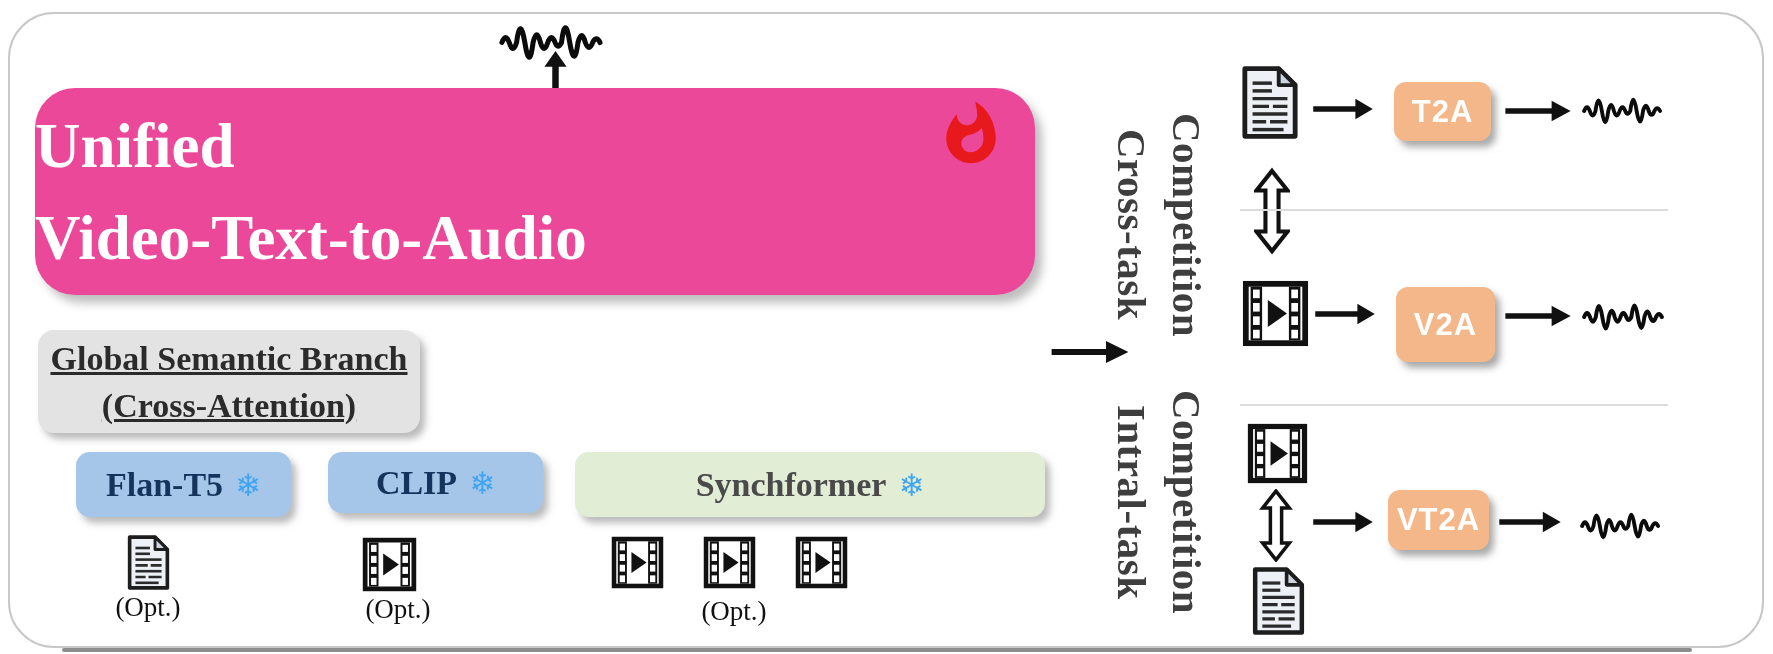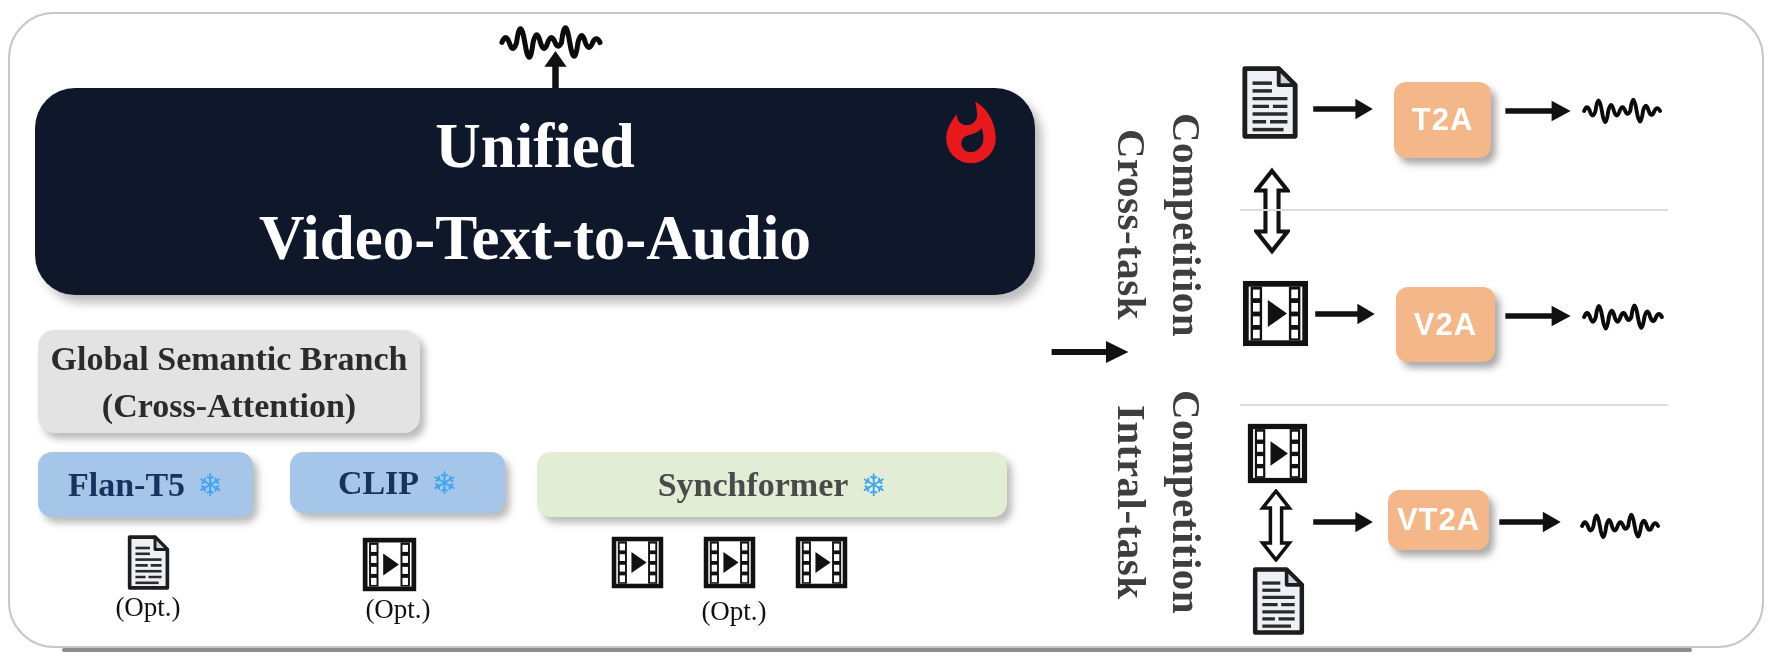--- a/index.html
+++ b/index.html
@@ -5,33 +5,33 @@
   html,body{margin:0;padding:0;background:#fff;}
   #stage{position:relative;width:1773px;height:654px;background:#fff;overflow:hidden;
          font-family:"Liberation Serif","DejaVu Serif",serif;}
   .abs{position:absolute;}
 
   
   .frame{left:8px;top:12px;width:1752px;height:632px;border:2px solid #C8C8C8;border-radius:46px;}
   .bottom-line{left:62px;top:648px;width:1630px;height:4px;background:#8C8C8C;border-radius:2px;}
 
   
-  .main-box{left:35px;top:88px;width:1000px;height:207px;background:#0f172a;border-radius:40px;
+  .main-box{left:35px;top:88px;width:1000px;height:207px;background:#ec4899;border-radius:40px;
             box-shadow:7px 8px 10px rgba(110,110,110,.45);
-            display:flex;flex-direction:column;justify-content:center;align-items:center;}
+            display:flex;flex-direction:column;justify-content:center;align-items:flex-start;}
   .main-box .t1,.main-box .t2{display:block;color:#fff;font-weight:700;font-size:63px;line-height:92px;text-align:center;}
 
   
   .gbox{background:#E3E3E3;border-radius:16px;box-shadow:5px 6px 7px rgba(120,120,120,.5);
         display:flex;flex-direction:column;justify-content:center;align-items:center;}
-  .gbox span{display:block;font-weight:700;font-size:34px;line-height:47px;color:#2B2B2B;text-align:center;}
+  .gbox span{display:block;font-weight:700;font-size:34px;line-height:47px;color:#2B2B2B;text-align:center;text-decoration:underline;}
 
   
   .ebox{border-radius:14px;box-shadow:5px 6px 7px rgba(120,120,120,.5);
-        display:flex;justify-content:center;align-items:center;}
+        display:flex;justify-content:center;align-items:center;margin-left:38px;}
   .ebox.blue{background:#A5C6E8;}
   .ebox.blue .lbl{color:#16335E;}
   .ebox.green{background:#E1EDD5;}
   .ebox.green .lbl{color:#4A4A4A;}
   .ebox .lbl{font-weight:700;font-size:34px;}
   .ebox .snow{font-family:"DejaVu Sans",sans-serif;font-size:31px;color:#3FA5F2;margin-left:12px;font-weight:700;}
 
   
   .task{background:#F3B78A;border-radius:12px;box-shadow:5px 6px 7px rgba(100,100,100,.55);
         display:flex;justify-content:center;align-items:center;
@@ -169,21 +169,21 @@
     <span>Intral-task</span>
     <span>Competition</span>
   </div>
 
   <svg class="abs" style="left:1240px;top:60px" width="60" height="85">
       <use href="#sym-doc"></use>
     </svg>
   <svg class="abs" style="left:1312px;top:97px" width="62" height="24">
       <use href="#sym-harrow"></use>
     </svg>
-  <div class="abs task" style="left:1394px;top:82px;width:97px;height:76px">T2A</div>
+  <div class="abs task" style="left:1394px;top:82px;width:97px;height:59px">T2A</div>
   <svg class="abs" style="left:1504px;top:99px" width="68" height="24">
       <use href="#sym-harrow"></use>
     </svg>
   <svg class="abs" style="left:1582px;top:86px" width="88" height="50">
       <use href="#sym-wave"></use>
     </svg>
 
   <svg class="abs" style="left:1254px;top:163px" width="36" height="96">
       <use href="#sym-dblarrow"></use>
     </svg>

